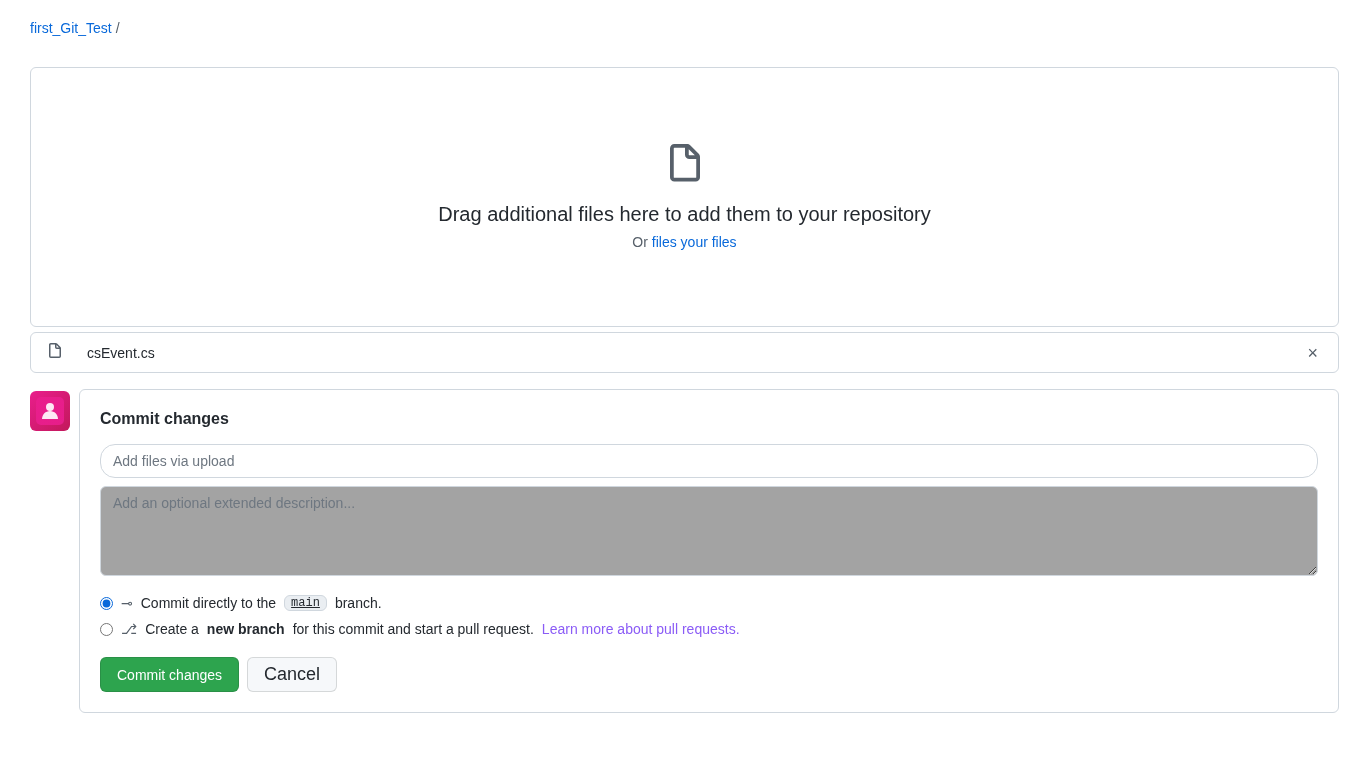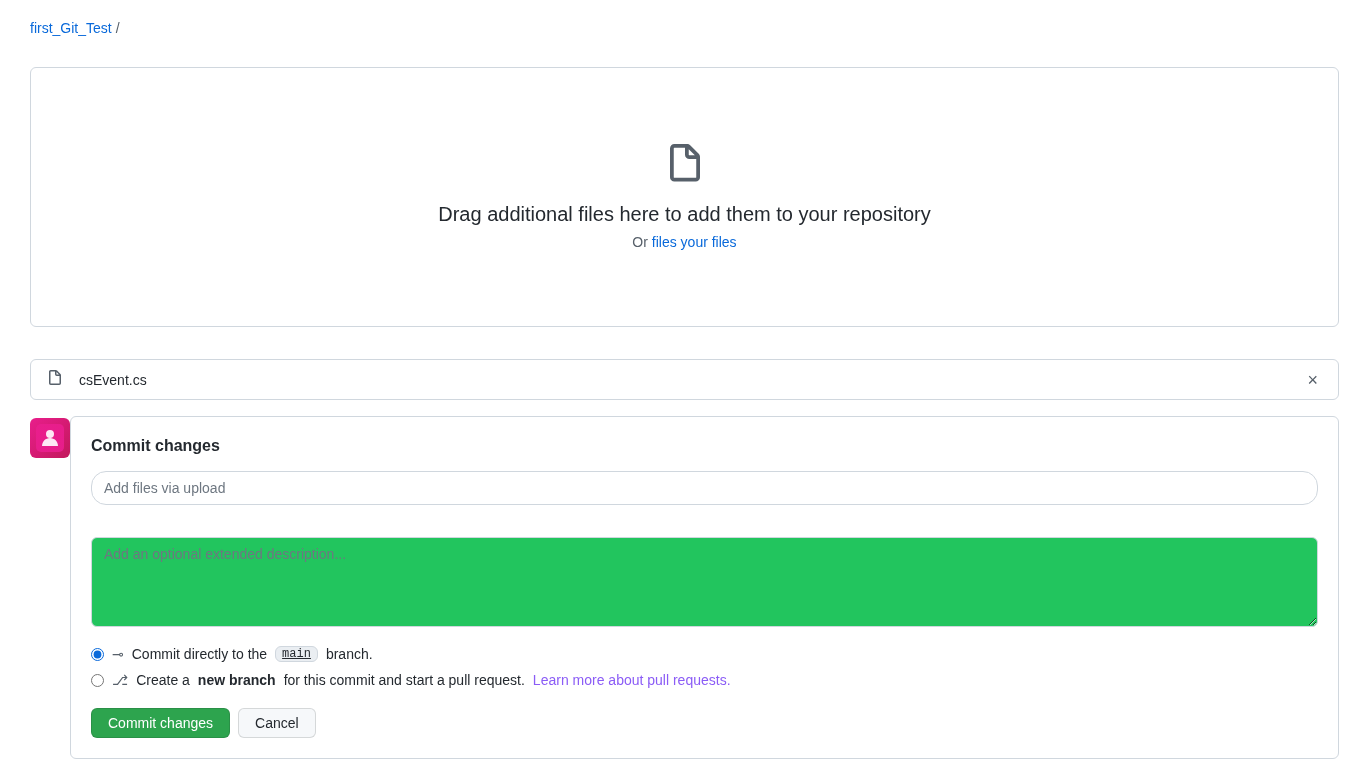--- a/index.html
+++ b/index.html
@@ -29,21 +29,21 @@
     
     .drop-zone {
       border: 1px solid #d0d7de;
       border-radius: 6px;
       padding: 60px 20px;
       display: flex;
       flex-direction: column;
       align-items: center;
       justify-content: center;
       background: #ffffff;
-      margin-bottom: 32px;
+      margin-bottom: 5px;
       min-height: 260px;
     }
     .drop-zone-icon {
       color: #57606a;
       margin-bottom: 16px;
     }
     .drop-zone-title {
       font-size: 20px;
       font-weight: 400;
       color: #24292f;
@@ -65,40 +65,40 @@
       padding: 10px 16px;
       display: flex;
       align-items: center;
       justify-content: space-between;
       margin-bottom: 16px;
       background: #ffffff;
     }
     .file-row-left {
       display: flex;
       align-items: center;
-      gap: 16px;
+      gap: 24px;
       color: #24292f;
     }
     .file-icon {
       color: #57606a;
     }
     .file-close {
       background: none;
       border: none;
       cursor: pointer;
       color: #57606a;
       font-size: 18px;
       line-height: 1;
       padding: 0 4px;
     }
 
     
     .commit-section {
       display: flex;
-      gap: 0;
+      gap: 9px;
       align-items: flex-start;
     }
 
     .avatar {
       width: 40px;
       height: 40px;
       border-radius: 6px;
       background: linear-gradient(135deg, #e91e8c, #c2185b);
       flex-shrink: 0;
       display: flex;
@@ -136,25 +136,24 @@
 
     .commit-description-input {
       width: 100%;
       padding: 8px 12px;
       border: 1px solid #d0d7de;
       border-radius: 6px;
       font-size: 14px;
       color: #24292f;
       margin-bottom: 16px;
       outline: none;
-      background: #22c55e;
+      background: #a3a3a3;
       resize: vertical;
       min-height: 90px;
       font-family: inherit;
-      margin-top: 24px;
     }
     .commit-description-input::placeholder { color: #6e7781; }
 
     
     .radio-group {
       margin-bottom: 20px;
     }
     .radio-option {
       display: flex;
       align-items: center;
@@ -202,21 +201,21 @@
       font-size: 14px;
       font-weight: 500;
       cursor: pointer;
     }
     .btn-cancel {
       background: #f6f8fa;
       color: #24292f;
       border: 1px solid rgba(27,31,36,0.15);
       border-radius: 6px;
       padding: 6px 16px;
-      font-size: 14px;
+      font-size: 18px;
       font-weight: 500;
       cursor: pointer;
     }
   </style>
 </head>
 <body>
 
 <div class="breadcrumb">
   <a href="#">first_Git_Test</a>
   <span class="breadcrumb-separator">/</span>

